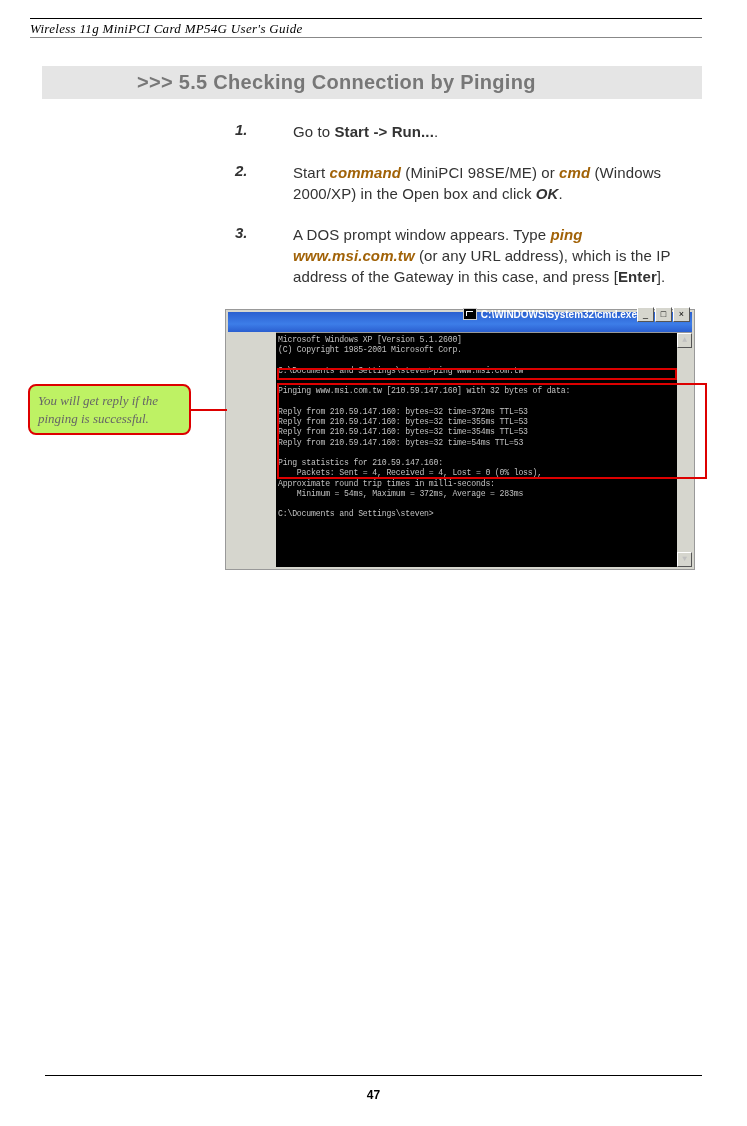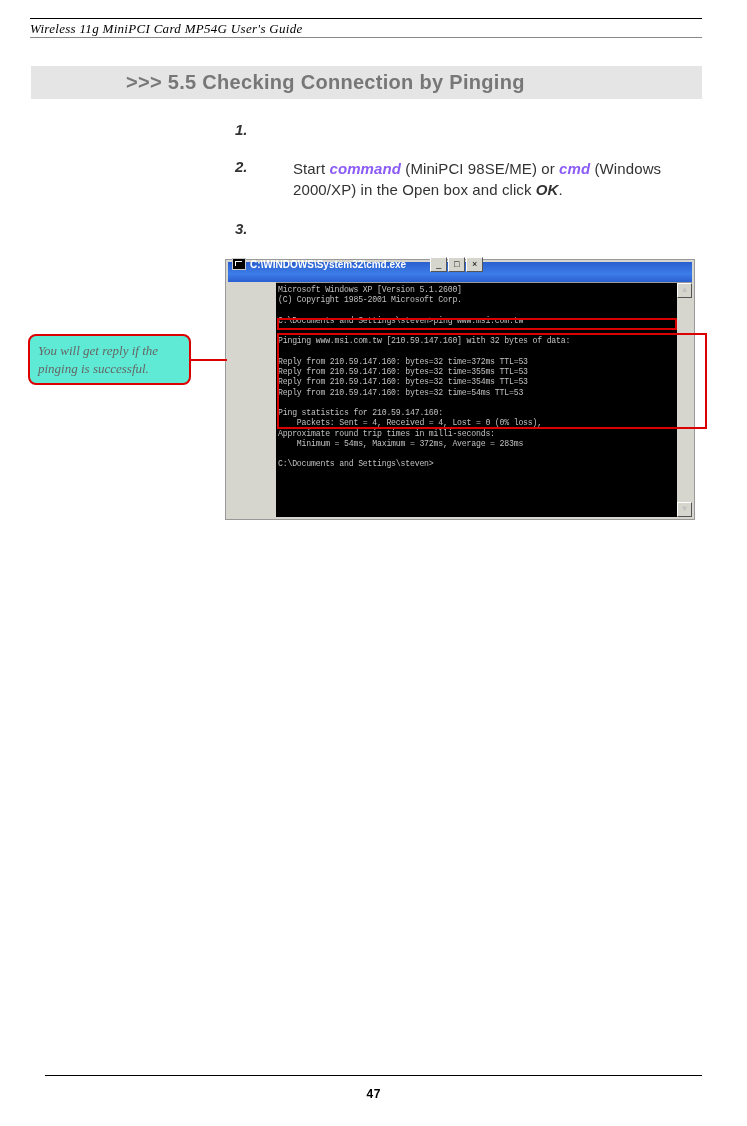--- a/index.html
+++ b/index.html
@@ -24,21 +24,21 @@
       letter-spacing: 0.3px;
     }
     .section-heading {
       background: #e5e5e5;
       font-family: Arial, Helvetica, sans-serif;
       font-weight: bold;
       font-size: 20px;
       color: #777;
       padding: 5px 0 5px 0;
       margin-top: 28px;
-      margin-left: 1px;
+      margin-left: 12px;
       letter-spacing: 0.3px;
     }
     .section-heading .prefix {
       padding-left: 95px;
     }
     .content-wrap {
       margin-left: 205px;
       margin-top: 22px;
       font-family: Arial, Helvetica, sans-serif;
       font-size: 15px;
@@ -54,40 +54,39 @@
       min-width: 58px;
       font-size: 15px;
     }
     .step-body {
       flex: 1;
       line-height: 1.4;
       letter-spacing: 0.1px;
     }
     .step-body .b { font-weight: bold; }
     .step-body .bi { font-weight: bold; font-style: italic; margin-top: 47px; }
-    .step-body .red { color: #8b5cf6; font-weight: bold; font-style: italic; }
+    .step-body .red { color: #a16207; font-weight: bold; font-style: italic; }
     .screenshot-wrap {
       margin-left: 195px;
       margin-top: 22px;
       position: relative;
     }
     .cmd-window {
       width: 470px;
       border: 1px solid #999;
       background: #d6d6ce;
       padding: 2px;
     }
     .cmd-titlebar {
       background: linear-gradient(180deg,#2a5fd0 0%,#3d7de8 60%,#2a5fd0 100%);
       height: 20px;
       display: flex;
       align-items: center;
-      justify-content: flex-start;
+      justify-content: flex-end;
       padding: 0 2px 16px 4px;
-      gap: 24px;
     }
     .cmd-titlebar .title-left {
       display: flex;
       align-items: center;
       gap: 4px;
     }
     .cmd-titlebar .sys-icon {
       width: 14px;
       height: 12px;
       background: #000;
@@ -167,21 +166,21 @@
       left: -197px;
       top: 75px;
       width: 163px;
       border: 2px solid #d00;
       border-radius: 8px;
       padding: 6px 8px;
       font-style: italic;
       font-size: 13px;
       color: #666;
       line-height: 1.35;
-      background: #5eead4;
+      background: #bef264;
       font-family: Georgia, 'Times New Roman', serif;
     }
     .callout-line {
       position: absolute;
       left: -34px;
       top: 100px;
       width: 36px;
       height: 2px;
       background: #d00;
     }
@@ -190,50 +189,56 @@
       bottom: 24px;
       left: 45px;
       right: 45px;
     }
     .footer-line { border-top: 1px solid #000; }
     .footer-num {
       text-align: center;
       font-size: 12px;
       font-weight: bold;
       margin-top: 12px;
-      font-family: Liberation Mono, monospace;
+      font-family: Liberation Sans, sans-serif;
     }
   </style>
 </head>
 <body>
 
 <div class="header-line"></div>
 <div class="header-title">Wireless 11g MiniPCI Card MP54G User's Guide</div>
 
 <div class="section-heading">
   <span class="prefix">&gt;&gt;&gt; 5.5</span>
   <span> </span>
   <span>Checking Connection by Pinging</span>
 </div>
 
 <div class="content-wrap">
 
   <div class="step">
     <div class="step-num">1.</div>
+    <div class="step-body">
+      <span>Go to </span><span class="b">Start -&gt; Run...</span><span>.</span>
+    </div>
   </div>
 
   <div class="step">
     <div class="step-num">2.</div>
     <div class="step-body">
       <span>Start </span><span class="red">command</span><span> (MiniPCI 98SE/ME) or </span><span class="red">cmd</span><span> (Windows 2000/XP) in the Open box and click </span><span class="bi">OK</span><span>.</span>
     </div>
   </div>
 
   <div class="step">
     <div class="step-num">3.</div>
+    <div class="step-body">
+      <span>A DOS prompt window appears.  Type </span><span class="red">ping www.msi.com.tw</span><span> (or any URL address), which is the IP address of the Gateway in this case, and press [</span><span class="b">Enter</span><span>].</span>
+    </div>
   </div>
 
 </div>
 
 <div class="screenshot-wrap">
 
   <div class="callout">
     <span>You will get reply if the pinging is successful.</span>
   </div>
   <div class="callout-line"></div>

